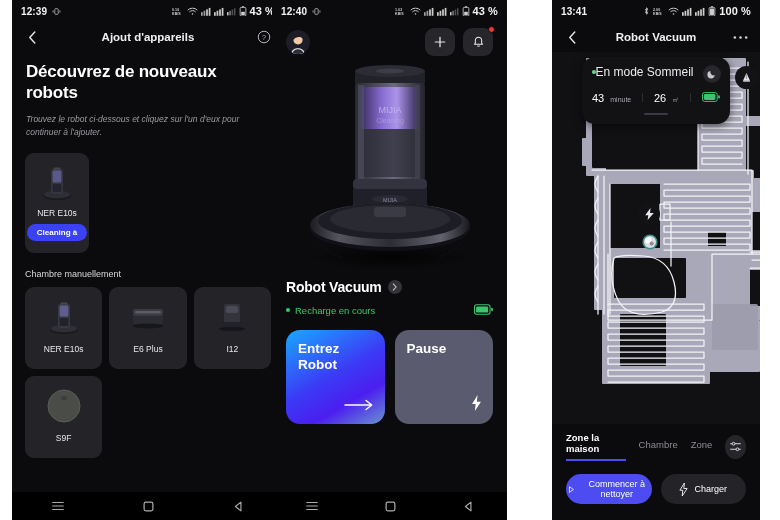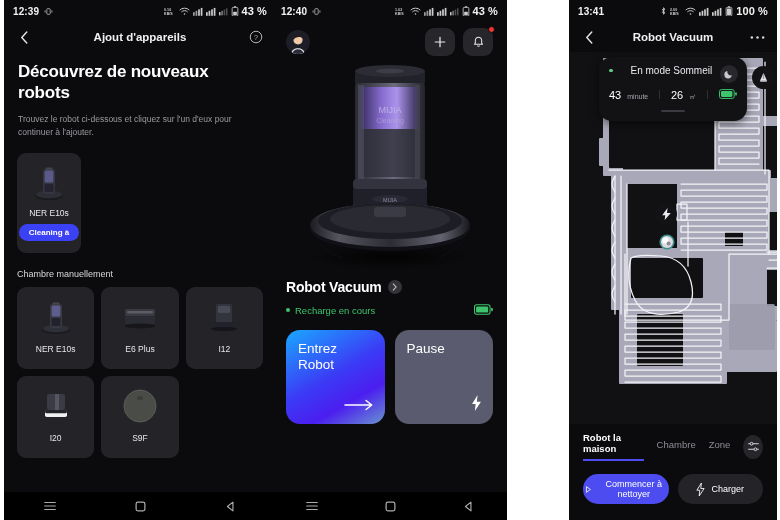--- a/index.html
+++ b/index.html
@@ -14,23 +14,23 @@
     width: 780px; height: 520px;
     background: #ffffff;
   }
   .phone {
     position: absolute;
     top: 0; height: 520px;
     background: #0b0b0d;
     overflow: hidden;
     color: #ffffff;
   }
-  #phone1 { left: 4px;   width: 272px; }
+  #phone1 { left: 12px;   width: 272px; }
   #phone2 { left: 272px; width: 235px; }
-  #phone3 { left: 569px; width: 208px; }
+  #phone3 { left: 552px; width: 208px; }
 
   
   .statusbar {
     height: 22px;
     display: flex; align-items: center;
     padding: 0 9px;
     font-size: 10px; font-weight: bold;
     color: #f2f2f2;
     letter-spacing: .1px;
   }
@@ -54,20 +54,21 @@
 
   
   .p1-h1 {
     font-size: 17px; font-weight: bold; line-height: 1.22;
     padding: 10px 14px 0 14px; color: #ffffff;
     letter-spacing: -.2px;
   }
   .p1-sub {
     font-size: 8.5px; line-height: 1.5; color: #9a9aa0;
     padding: 10px 14px 0 14px;
+    font-style: italic;
   }
   .p1-featured {
     margin: 14px 0 0 13px;
     width: 64px; height: 100px;
     background: #242428; border-radius: 9px;
     display: flex; flex-direction: column; align-items: center;
     padding-top: 7px;
   }
   .dock-art { width: 44px; height: 44px; position: relative; }
   .p1-card-name { font-size: 8.5px; color: #e8e8ea; margin-top: 4px; }
@@ -144,32 +145,32 @@
   .batt-pill { margin-left: auto; }
   .p2-actions { display: flex; gap: 10px; padding: 11px 14px 0 14px; }
   .act {
     flex: 1; height: 94px; border-radius: 14px; position: relative;
     padding: 11px 12px; cursor: pointer; overflow: hidden;
   }
   .act-primary {
     background: linear-gradient(150deg, #1aa8ff 0%, #3b3bf5 48%, #4b1ef0 72%, #7de0b8 118%);
   }
   .act-secondary { background: #5a5b6e; }
-  .act .lbl { font-size: 13.5px; font-weight: normal; line-height: 1.18; color: #fff; }
+  .act .lbl { font-size: 13.5px; font-weight: bold; line-height: 1.18; color: #fff; }
   .act .corner { position: absolute; right: 11px; bottom: 9px; }
 
   
   .p3-map { position: relative; height: 372px; background: #111114; overflow: hidden; }
   .statuscard {
     position: absolute; left: 50%; transform: translateX(-50%);
     top: 5px; width: 148px; background: #121215; border-radius: 13px;
     padding: 8px 10px 9px 10px; z-index: 5;
     box-shadow: 0 2px 10px rgba(0,0,0,.55);
   }
-  .sc-mode { font-size: 10px; color: #e9e9ee; display: flex; align-items: center; gap: 18px; }
+  .sc-mode { font-size: 12px; color: #e9e9ee; display: flex; align-items: center; gap: 0; }
   .sc-modedot { width: 3.5px; height: 3.5px; border-radius: 50%; background: #5fd08a; }
   .sc-moon {
     position: absolute; right: 9px; top: 8px;
     width: 18px; height: 18px; border-radius: 50%; background: #27272c;
     display: flex; align-items: center; justify-content: center;
   }
   .sc-metrics { display: flex; align-items: baseline; gap: 4px; margin-top: 9px; }
   .sc-num { font-size: 11px; font-weight: normal; color: #ffffff; }
   .sc-unit { font-size: 7px; color: #a5a5ad; margin-left: 2px; }
   .sc-div { width: 1px; height: 9px; background: #2e2e34; margin: 0 7px; align-self: center; }
@@ -322,31 +323,20 @@
       <div class="p1-tile">
         <div class="tile-art">
           <svg width="46" height="42" viewBox="0 0 46 42">
             <rect x="15" y="8" width="16" height="20" rx="2.4" fill="#34343d"></rect>
             <rect x="17" y="10" width="12" height="7" rx="1.4" fill="#4a4a56"></rect>
             <rect x="12" y="26" width="22" height="6" rx="2" fill="#22222a"></rect>
             <ellipse cx="23" cy="33" rx="13" ry="2.2" fill="#161619"></ellipse>
           </svg>
         </div>
         <div class="label">I12</div>
-      </div>
-      <div class="p1-tile">
-        <div class="tile-art">
-          <svg width="46" height="42" viewBox="0 0 46 42">
-            <rect x="14" y="9" width="18" height="16" rx="2" fill="#3b3b45"></rect>
-            <rect x="22" y="9" width="4" height="16" fill="#565663"></rect>
-            <rect x="12" y="25" width="22" height="7" rx="1.8" fill="#f0f0f0"></rect>
-            <rect x="12" y="25" width="22" height="3.2" rx="1.4" fill="#23232b"></rect>
-          </svg>
-        </div>
-        <div class="label">I20</div>
       </div>
       <div class="p1-tile">
         <div class="tile-art">
           <svg width="46" height="42" viewBox="0 0 46 42">
             <circle cx="23" cy="21" r="16" fill="#4a4c48"></circle>
             <circle cx="23" cy="21" r="16" fill="none" stroke="#5a5c58" stroke-width="1"></circle>
             <ellipse cx="23" cy="13" rx="3" ry="2" fill="#3c3e3a"></ellipse>
           </svg>
         </div>
         <div class="label">S9F</div>
@@ -710,21 +700,21 @@
         <svg width="16" height="16" viewBox="0 0 16 16">
           <circle cx="8" cy="8" r="7.6" fill="#3f8f8a"></circle>
           <circle cx="8" cy="8" r="6" fill="#dcdce2"></circle>
           <circle cx="6.4" cy="6.4" r="3.2" fill="#fafaff"></circle>
           <circle cx="9.6" cy="9.6" r="2" fill="#8c8c98"></circle>
         </svg>
       </div>
     </div>
 
     <div class="p3-tabs">
-      <div class="p3-tab active">Robot la maison</div>
+      <div class="p3-tab active">Zone la maison</div>
       <div class="p3-tab">Chambre</div>
       <div class="p3-tab">Zone</div>
       <div class="tab-settings">
         <svg width="13" height="13" viewBox="0 0 16 16">
             <path d="M2 4.6h12M2 11.4h12" stroke="#dcdce2" stroke-width="1.2" stroke-linecap="round"></path>
             <circle cx="5.6" cy="4.6" r="1.7" fill="#25252a" stroke="#dcdce2" stroke-width="1.2"></circle>
             <circle cx="10.4" cy="11.4" r="1.7" fill="#25252a" stroke="#dcdce2" stroke-width="1.2"></circle>
           </svg>
       </div>
     </div>

